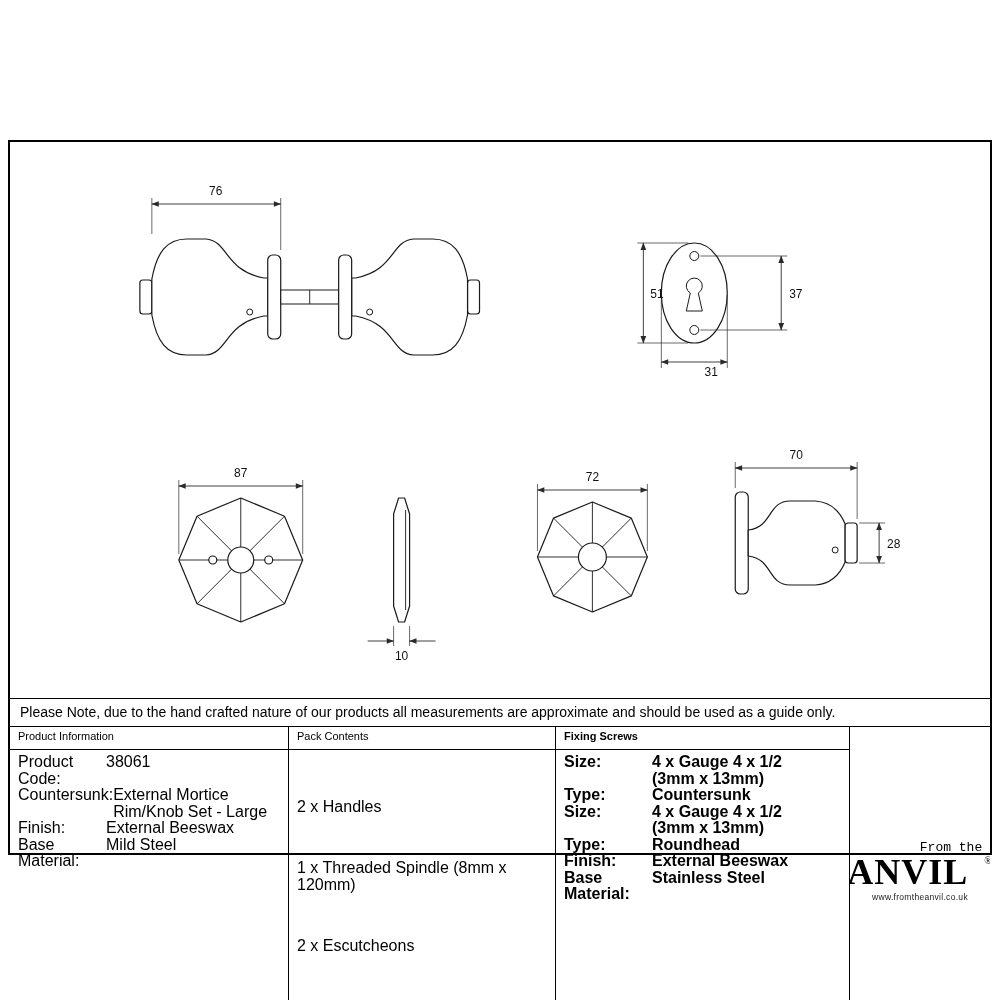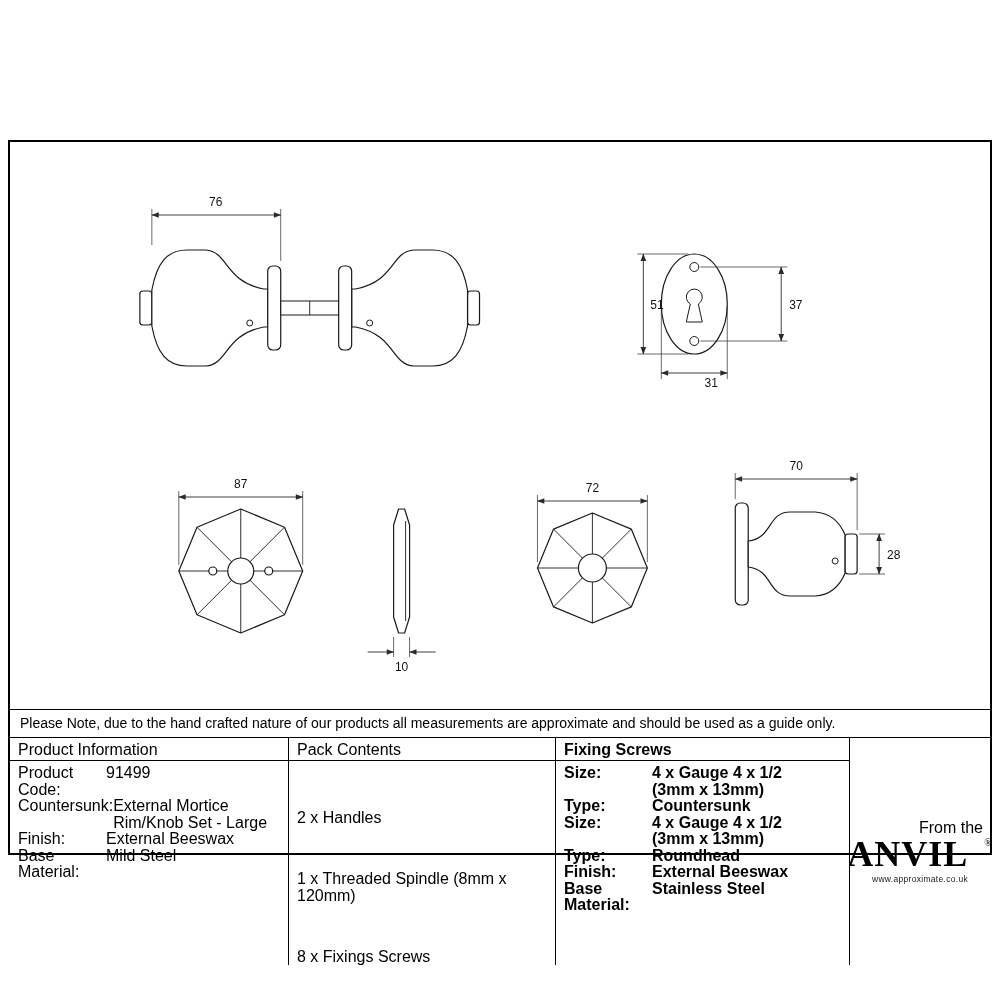--- a/index.html
+++ b/index.html
@@ -5,56 +5,56 @@
   * { margin:0; padding:0; box-sizing:border-box; }
   html,body { width:1000px; height:1000px; background:#ffffff; }
   body { font-family:"Liberation Sans", sans-serif; color:#000; position:relative; overflow:hidden; }
 
   .frame {
     position:absolute; top:140px; left:8px; right:8px; bottom:145px;
     border:2px solid #000; background:#fff;
     display:flex; flex-direction:column;
   }
 
-  .drawing-area { flex:0 0 auto; height:556px;margin-top:11px; }
+  .drawing-area { flex:0 0 auto; height:556px; }
   .drawings { display:block; width:100%; height:556px; }
 
   .drawings .part   { fill:#fff; stroke:#1a1a1a; stroke-width:1.2; stroke-linejoin:round; }
   .drawings .thin   { fill:#fff; stroke:#1a1a1a; stroke-width:1; }
   .drawings .radial { fill:none; stroke:#1a1a1a; stroke-width:0.9; }
   .drawings .ext    { fill:none; stroke:#2a2a2a; stroke-width:0.7; }
   .drawings .dim    { fill:none; stroke:#2a2a2a; stroke-width:0.9; }
   .drawings text    { font-family:"Liberation Sans", sans-serif; font-size:12px; fill:#111; }
   #arr path { fill:#2a2a2a; }
 
   .note-bar { border-top:1.5px solid #000; padding:5px 10px 6px; font-size:14px; }
 
   .spec-table {
     flex:1; display:grid;
     grid-template-columns:278px 267px 294px 1fr;
     grid-template-rows:23px 1fr;
     border-top:1.5px solid #000;
   }
-  .hcell { grid-row:1; padding:3px 8px; font-size:16px; border-bottom:1.5px solid #000; }
+  .hcell { grid-row:1; padding:3px 8px; font-size:11px; border-bottom:1.5px solid #000; }
   .bcell { grid-row:2; padding:4px 8px 0; font-size:16px; }
   .gcol1 { grid-column:1; }
   .gcol2 { grid-column:2; border-left:1.5px solid #000; }
   .gcol3 { grid-column:3; border-left:1.5px solid #000;font-weight:bold; }
 
   .kv { display:flex; line-height:16.5px; }
   .kv .k { flex:0 0 88px; }
   .kv .v { flex:1; max-width:172px; }
   .li { line-height:17px;margin-top:44px; }
 
   .logo-cell {
     grid-column:4; grid-row:1 / span 2; border-left:1.5px solid #000;
     display:flex; flex-direction:column; align-items:center; justify-content:center;
     padding:4px 2px; overflow:hidden;
   }
-  .logo-tagline { font-family:Liberation Sans, sans-serif; font-size:16px; align-self:center; margin-left:62px; }
+  .logo-tagline { font-family:Liberation Mono, monospace; font-size:13px; align-self:center; margin-left:62px; }
   .logo-brand { font-family:"Liberation Serif", serif; font-size:36px; font-weight:700; line-height:0.95; letter-spacing:1px; display:flex; align-items:flex-start;gap:16px; }
   .logo-brand sup { font-size:10px; font-weight:400; margin-top:1px; }
   .logo-site { font-size:8.5px; letter-spacing:0.3px; margin-top:3px; color:#222; }
 </style>
 </head>
 <body>
 
 <div class="frame">
 
   <div class="drawing-area">
@@ -175,45 +175,46 @@
     <div class="hcell gcol1">Product Information</div>
     <div class="hcell gcol2">Pack Contents</div>
     <div class="hcell gcol3">Fixing Screws</div>
 
     <div class="logo-cell">
       <div class="logo-tagline">From the</div>
       <div class="logo-brand">
         <span>ANVIL</span>
           <sup>®</sup>
       </div>
-      <div class="logo-site">www.approximate.co.uk</div>
+      <div class="logo-site">www.fromtheanvil.co.uk</div>
     </div>
 
     <div class="bcell gcol1">
       <div class="kv">
         <span class="k">Product Code:</span>
-        <span class="v">91499</span>
+        <span class="v">38061</span>
       </div>
       <div class="kv">
         <span class="k">Countersunk:</span>
         <span class="v">External Mortice Rim/Knob Set - Large</span>
       </div>
       <div class="kv">
         <span class="k">Finish:</span>
         <span class="v">External Beeswax</span>
       </div>
       <div class="kv">
         <span class="k">Base Material:</span>
         <span class="v">Mild Steel</span>
       </div>
     </div>
 
     <div class="bcell gcol2">
       <div class="li">2 x Handles</div>
       <div class="li">1 x Threaded Spindle (8mm x 120mm)</div>
+      <div class="li">2 x Escutcheons</div>
       <div class="li">8 x Fixings Screws</div>
     </div>
 
     <div class="bcell gcol3">
       <div class="kv">
         <span class="k">Size:</span>
         <span class="v">4 x Gauge 4 x 1/2 (3mm x 13mm)</span>
       </div>
       <div class="kv">
         <span class="k">Type:</span>

